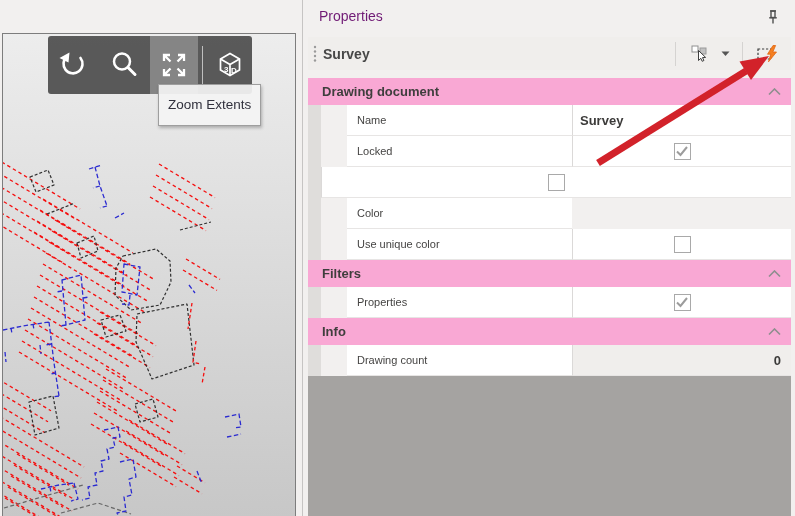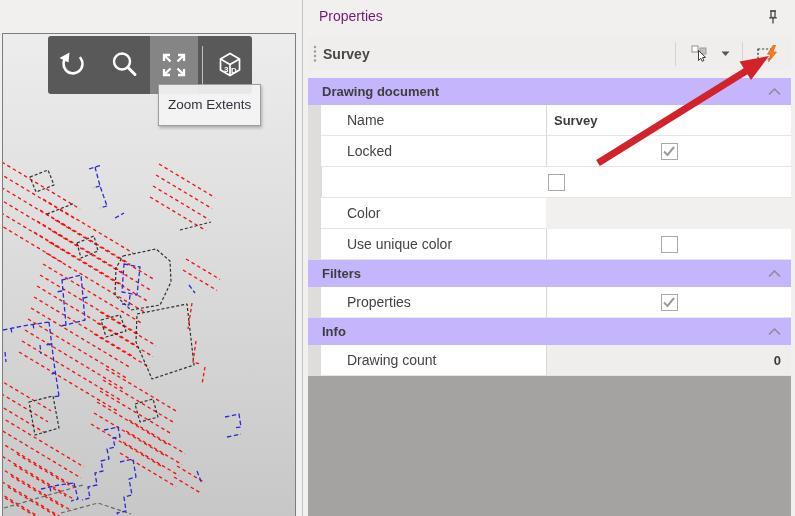--- a/index.html
+++ b/index.html
@@ -36,27 +36,27 @@
   .grip{margin-left:5px;display:block;}
   .survey-title{margin-left:6px;font-size:14px;font-weight:bold;color:#474747;}
   .sb-tools{margin-left:auto;display:flex;align-items:center;height:100%;}
   .sb-sep{width:1px;height:24px;background:#d5d3d1;margin:0 8px;}
   .sb-btn{display:flex;align-items:center;justify-content:center;height:28px;cursor:pointer;}
   .sb-btn.sel{width:32px;}
   .sb-btn.car{width:18px;}
   .sb-btn.qs{width:36px;margin-right:4px;}
 
   .prop-table{position:absolute;left:5px;right:5px;top:78px;bottom:0;display:flex;flex-direction:column;}
-  .grp-header{height:27px;flex:0 0 27px;background:#c4b5fd;display:flex;align-items:center;
+  .grp-header{height:27px;flex:0 0 27px;background:#f9a8d4;display:flex;align-items:center;
     padding-left:14px;font-size:13px;font-weight:bold;color:#3f3e3d;}
   .grp-header .chev{margin-left:auto;margin-right:10px;}
   .prow{height:31px;flex:0 0 31px;display:flex;}
   .indent{width:13px;background:#dfdddb;}
   .ncell{width:225px;background:#fff;border-bottom:1px solid #e7e5e4;display:flex;align-items:center;
-    padding-left:26px;font-size:14px;color:#454443;box-sizing:border-box;}
+    padding-left:10px;font-size:11px;color:#454443;box-sizing:border-box;margin-left:26px;}
   .vcell{flex:1;background:#fff;border-bottom:1px solid #e7e5e4;border-left:1px solid #dbd9d8;
     display:flex;align-items:center;}
   .vcell.ro{background:#f0eeec;justify-content:flex-end;padding-right:10px;}
   .val{font-size:13px;font-weight:bold;color:#3c3b3a;margin-left:7px;}
   .vcell.ro .val{margin-left:0;}
   .cb{width:15px;height:15px;border:1px solid #a9a9a9;background:#fff;margin:0 auto;
     display:flex;align-items:center;justify-content:center;cursor:pointer;}
   .swatch{width:28px;height:12px;margin-left:7px;border:1px solid #c40000;box-sizing:border-box;}
   .filler{flex:1;background:#a5a3a1;}
 

